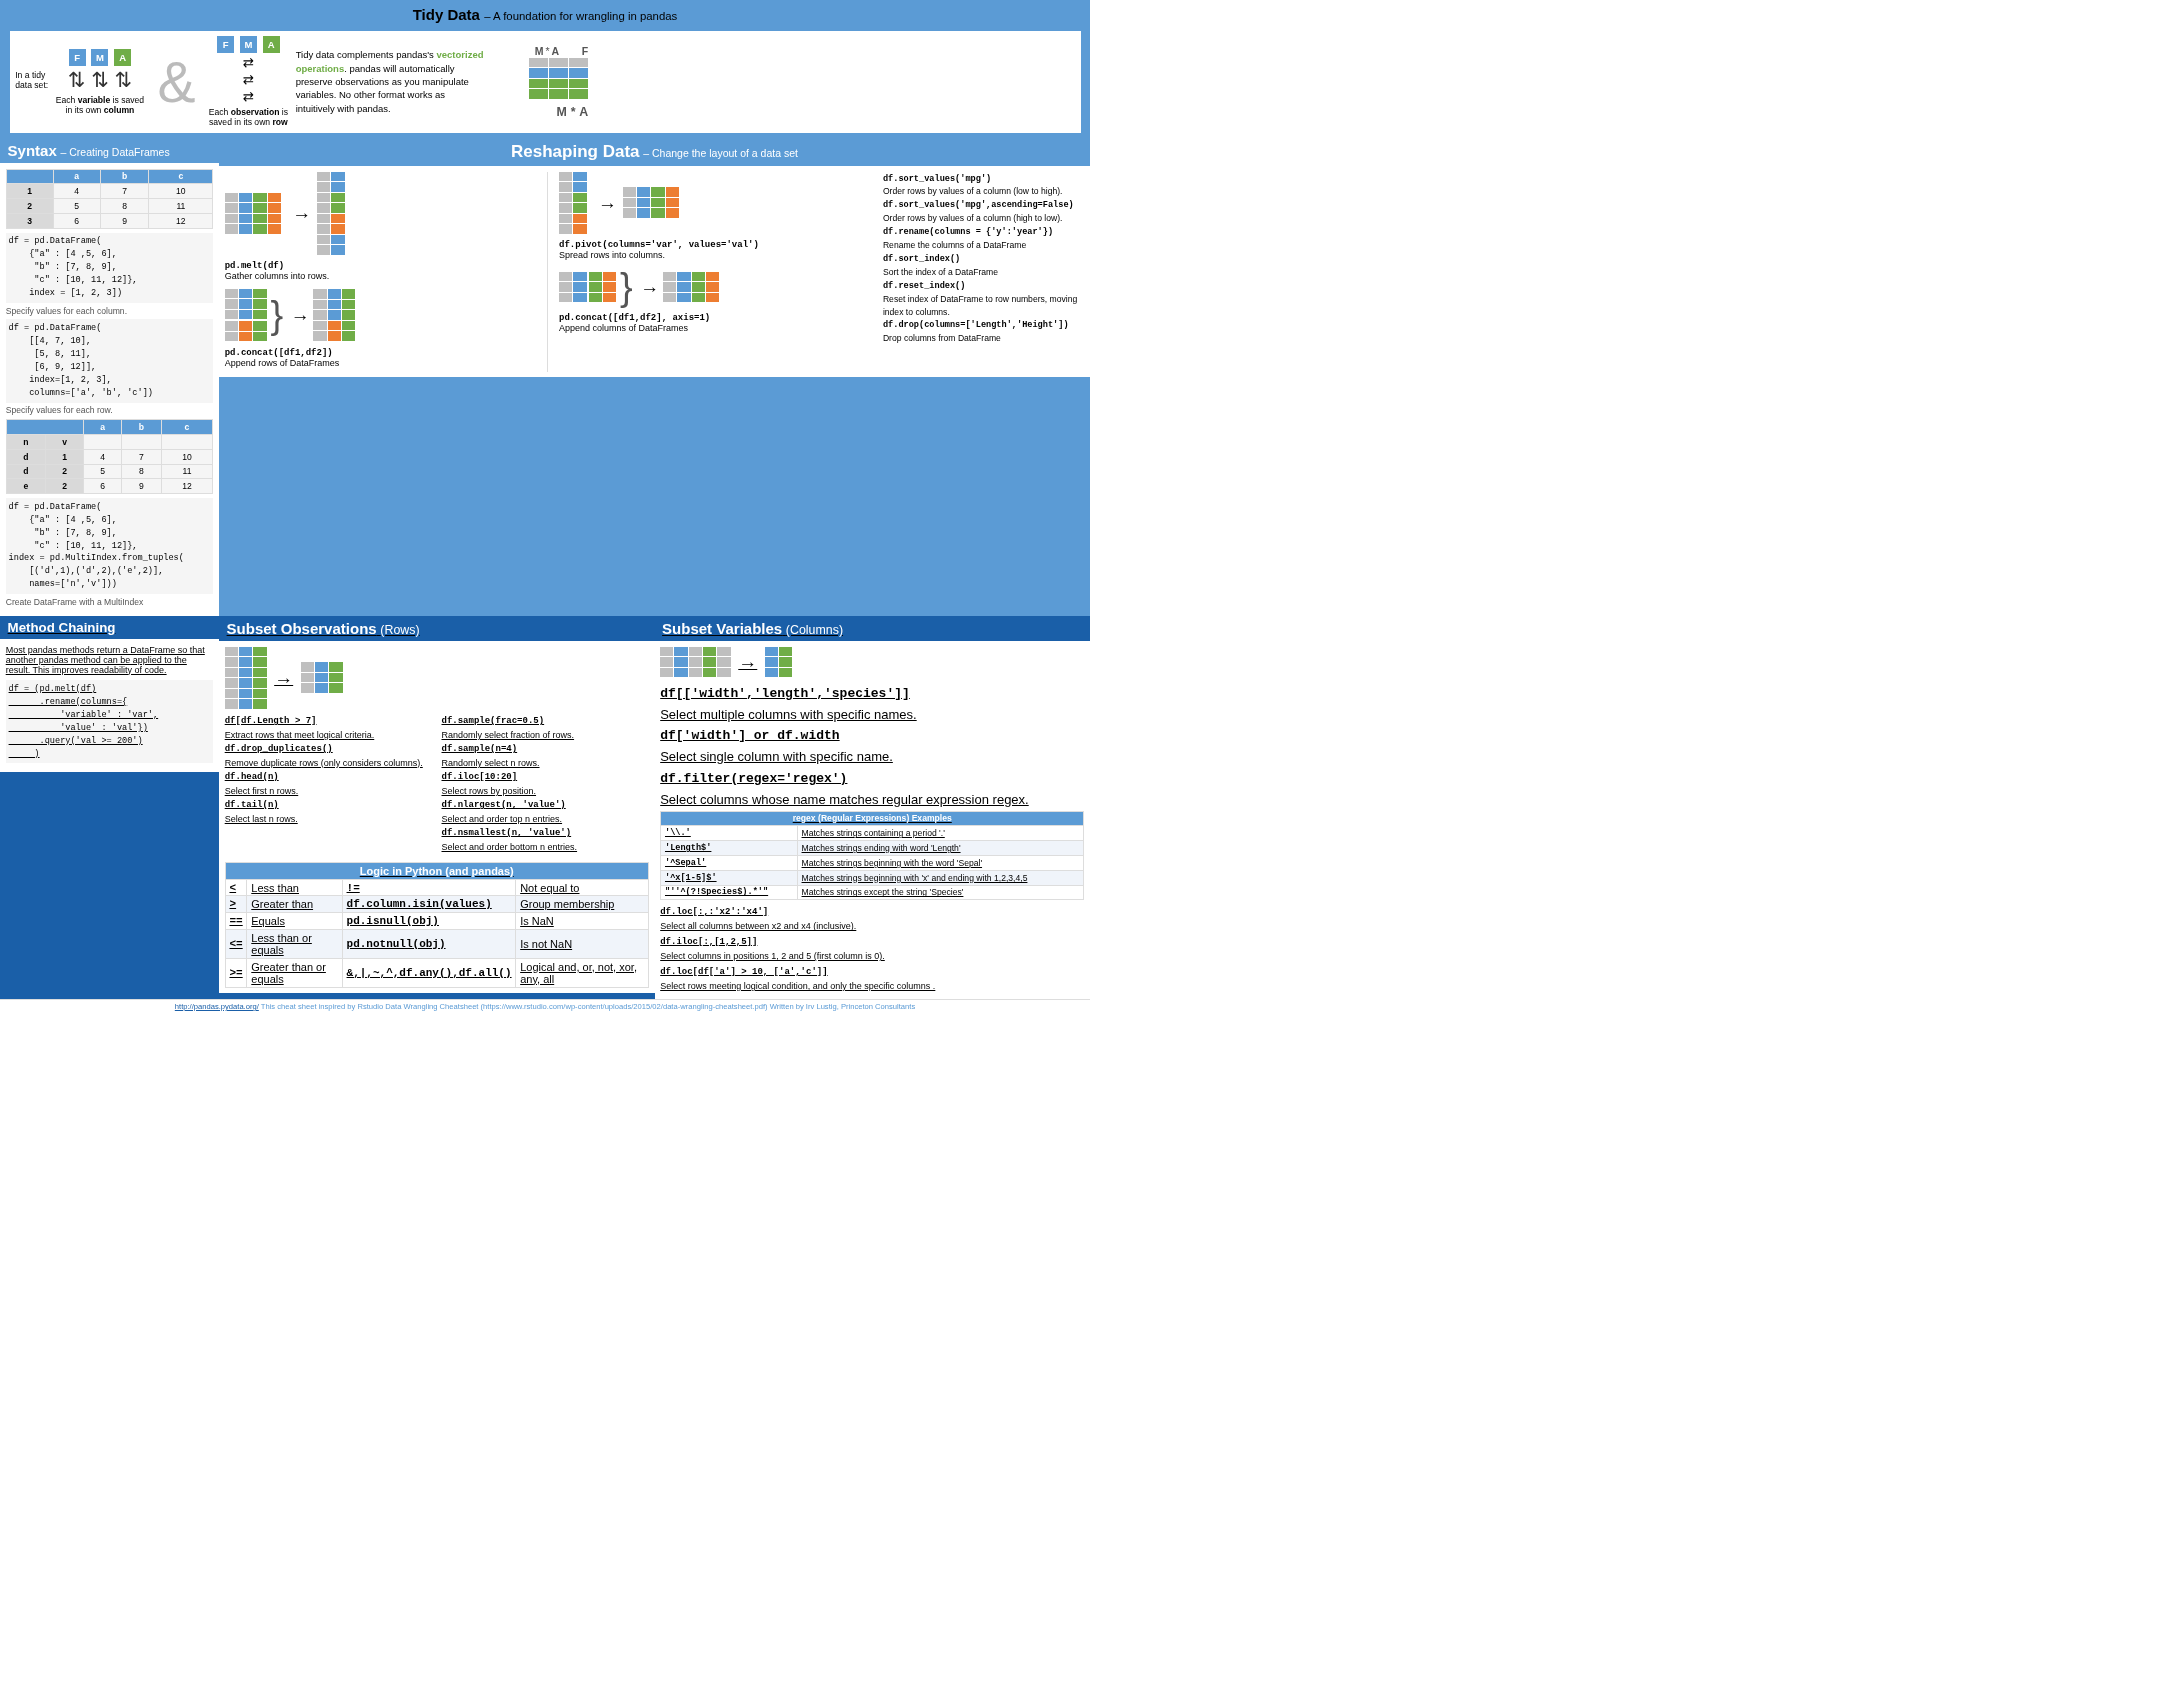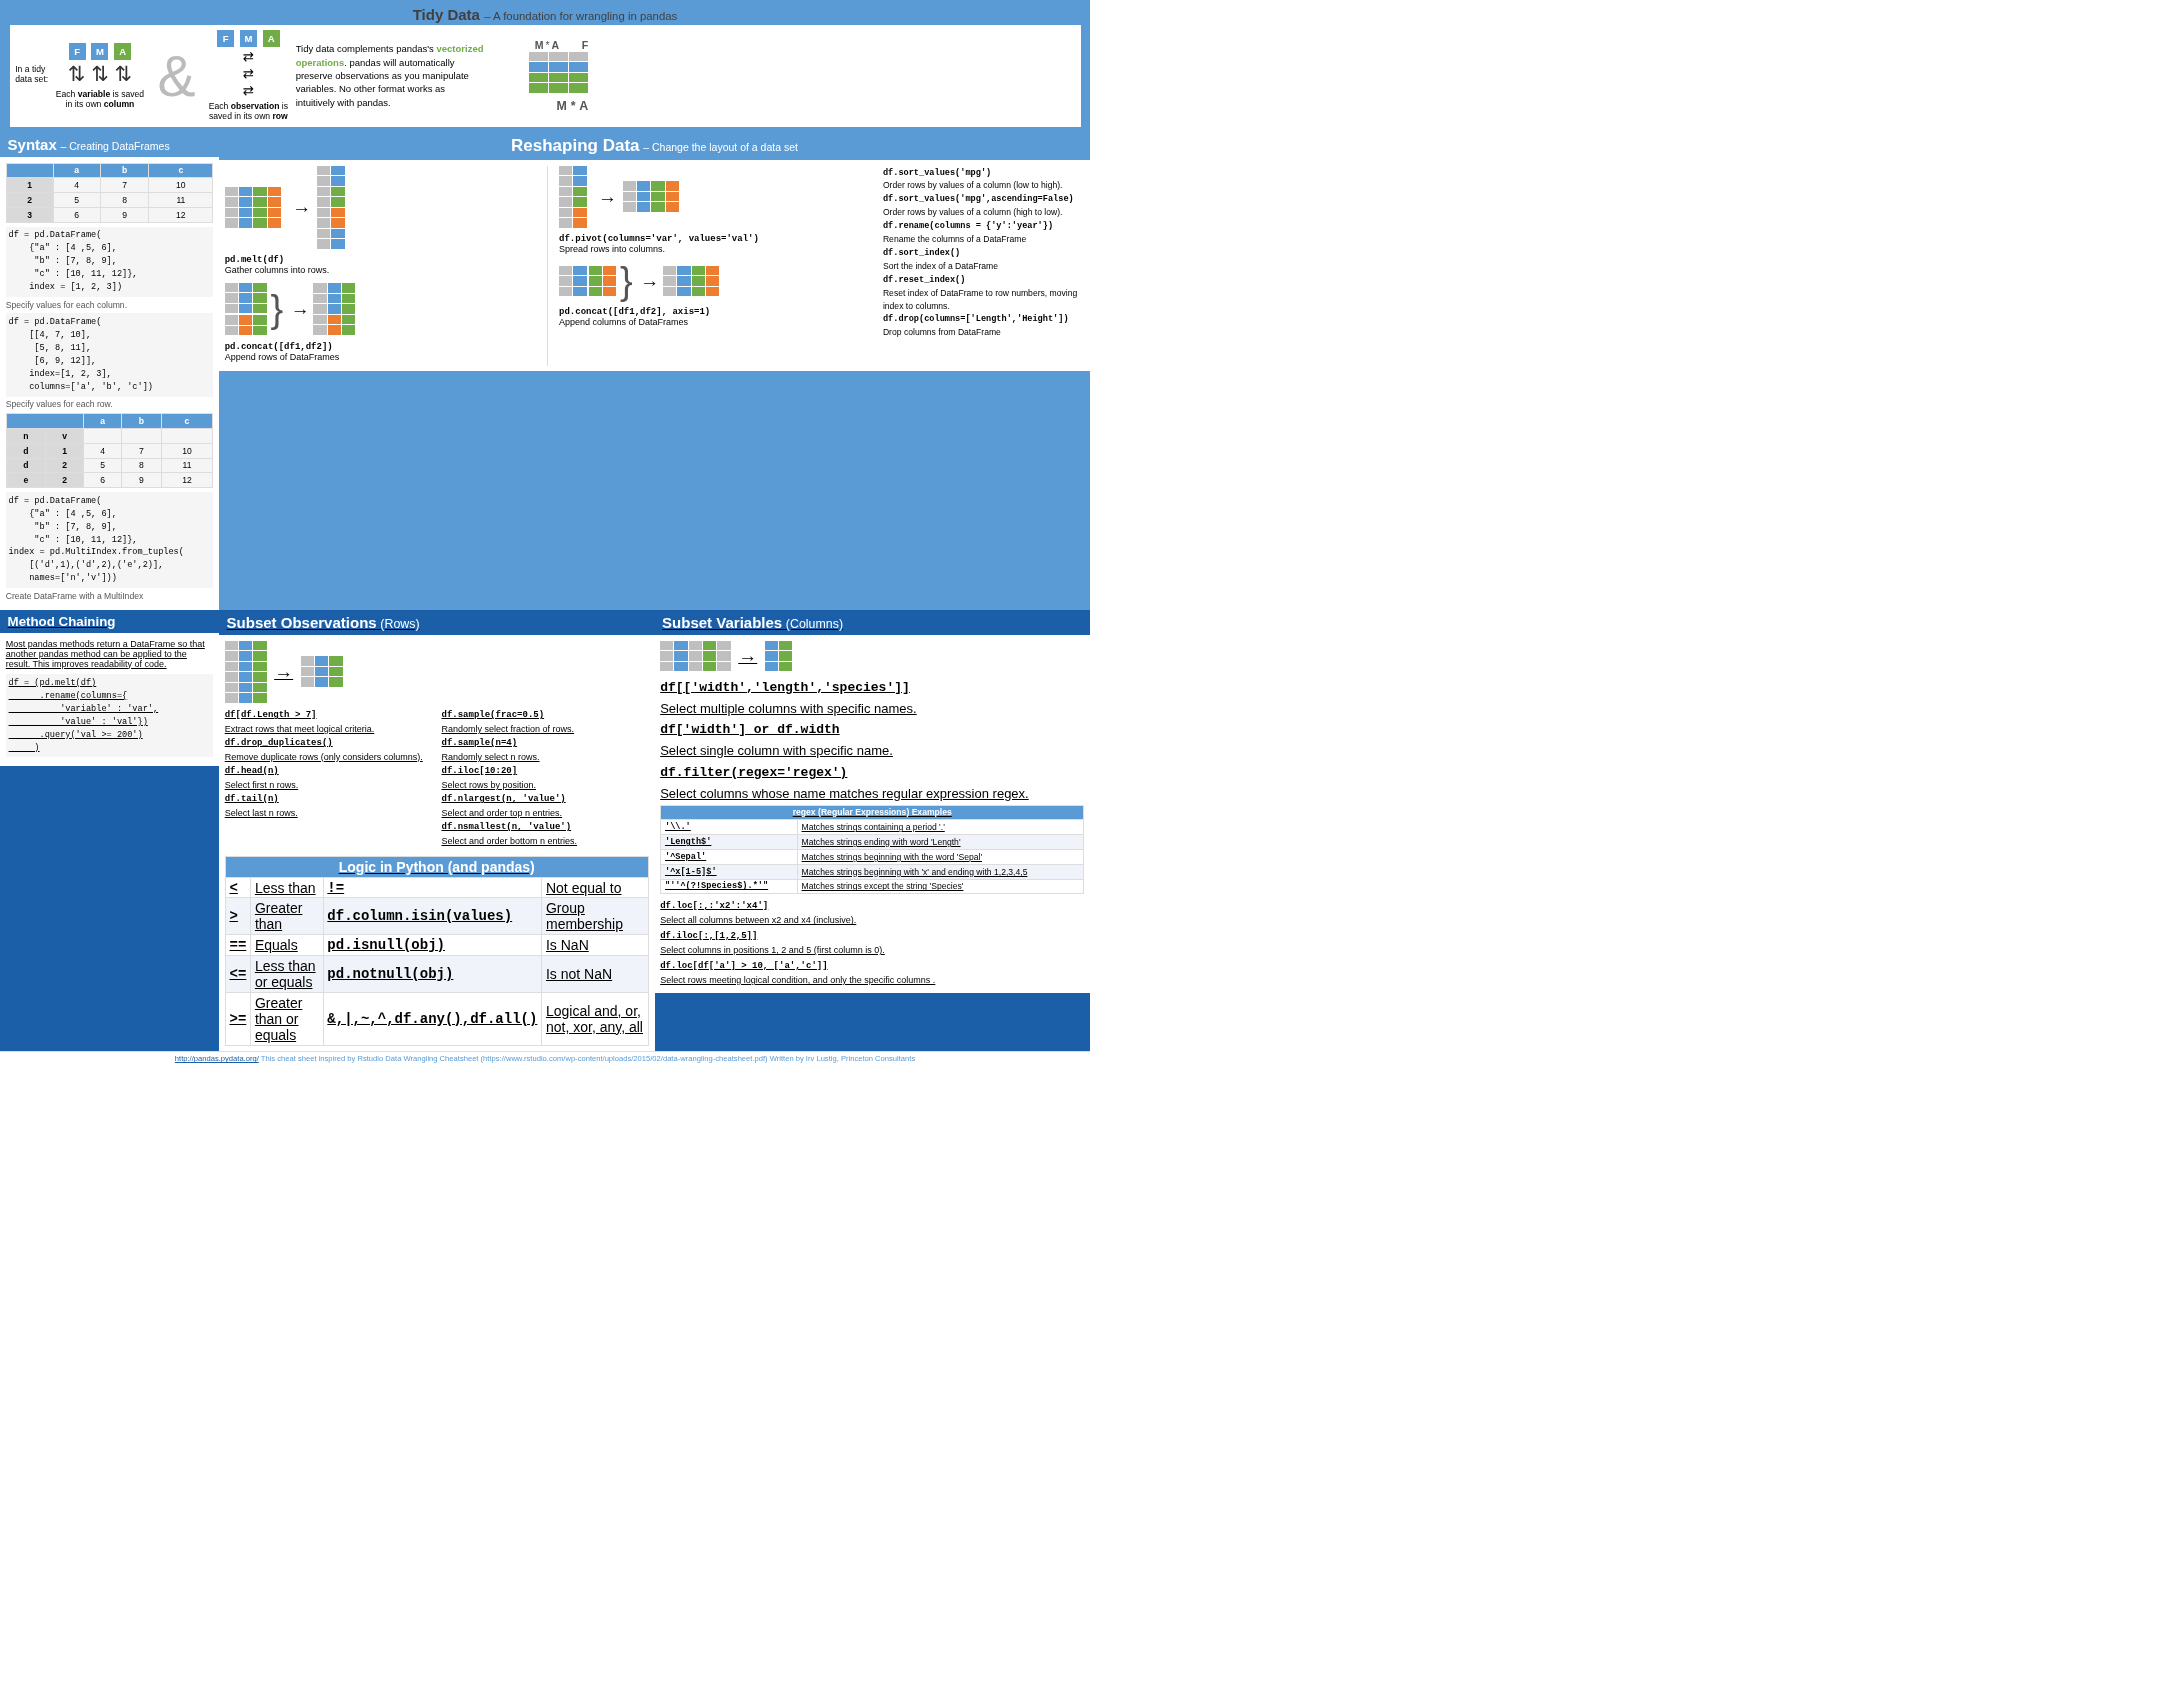--- a/index.html
+++ b/index.html
@@ -50,22 +50,22 @@
     
     .tidy-data-block {
       flex: 1;
       background: #5b9bd5;
       padding: 5.7px 9.5px;
     }
     .tidy-data-header {
       text-align: center;
       font-size: 15px;
       font-weight: bold;
-      color: #404040;
-      margin-bottom: 2px;
+      color: #000000;
+      margin-bottom: 8px;
     }
     .tidy-data-header span.normal {
       font-weight: normal;
       font-size: 11.4px;
     }
     .tidy-content {
       display: flex;
       flex-direction: row;
       align-items: center;
       background: #fff;
@@ -252,21 +252,21 @@
       color: #fff;
       padding: 3.8px 7.6px;
       font-size: 13.3px;
       font-weight: bold;
     }
 
     
     .logic-table {
       width: 100%;
       border-collapse: collapse;
-      font-size: 14px;
+      font-size: 11px;
     }
     .logic-table th {
       background: #5b9bd5;
       color: white;
       padding: 1.9px 3.8px;
       text-align: center;
       border: 1px solid #ddd;
     }
     .logic-table td {
       border: 1px solid #ddd;

